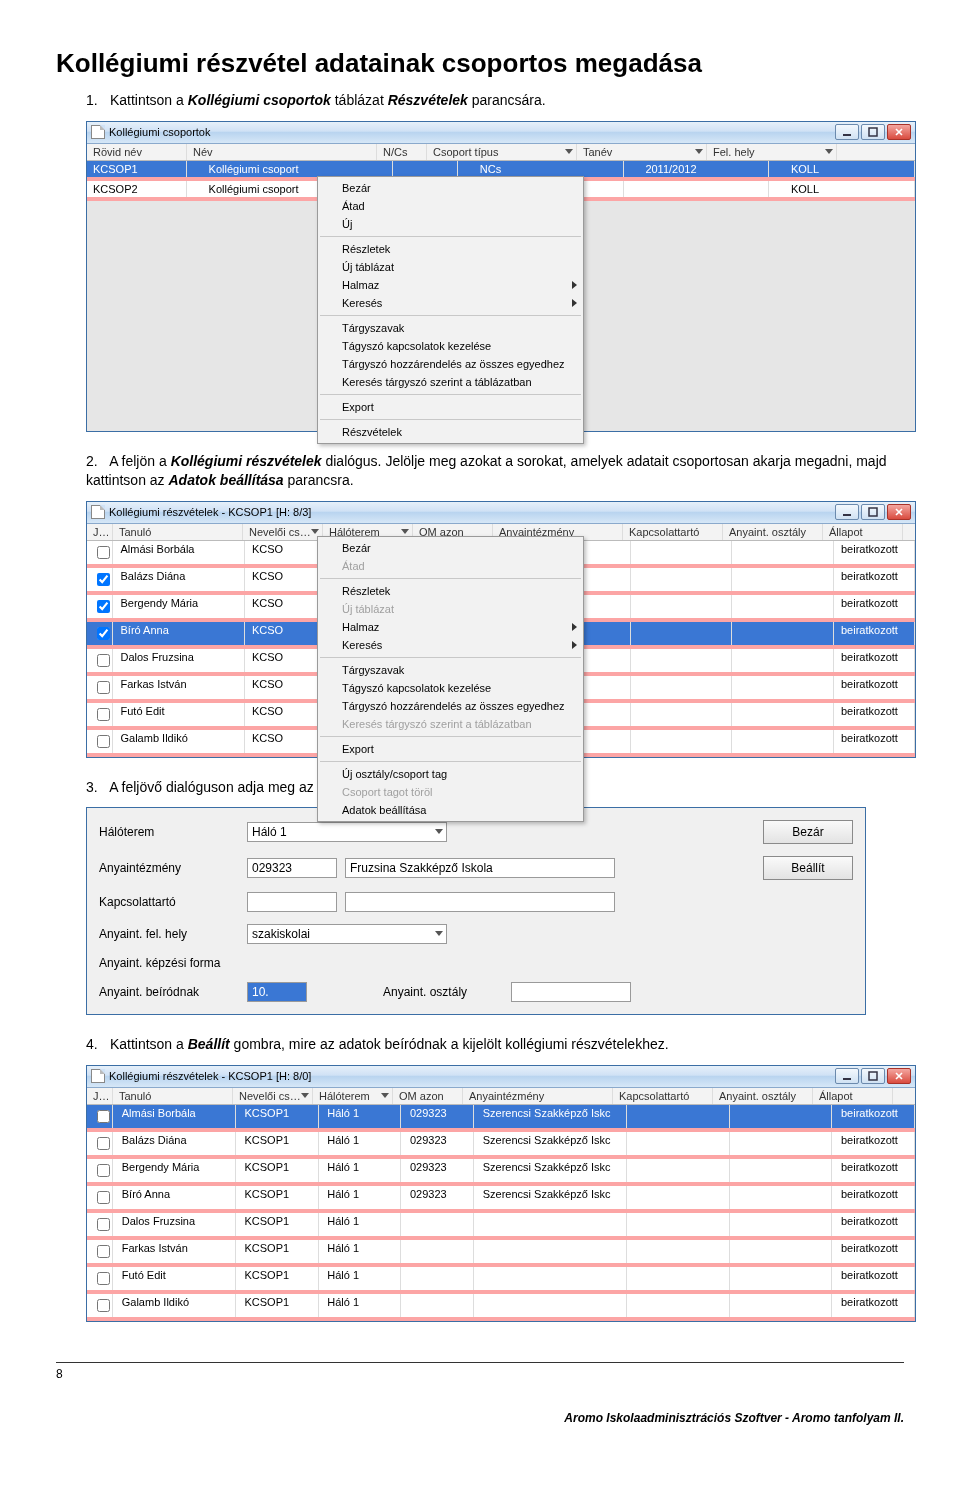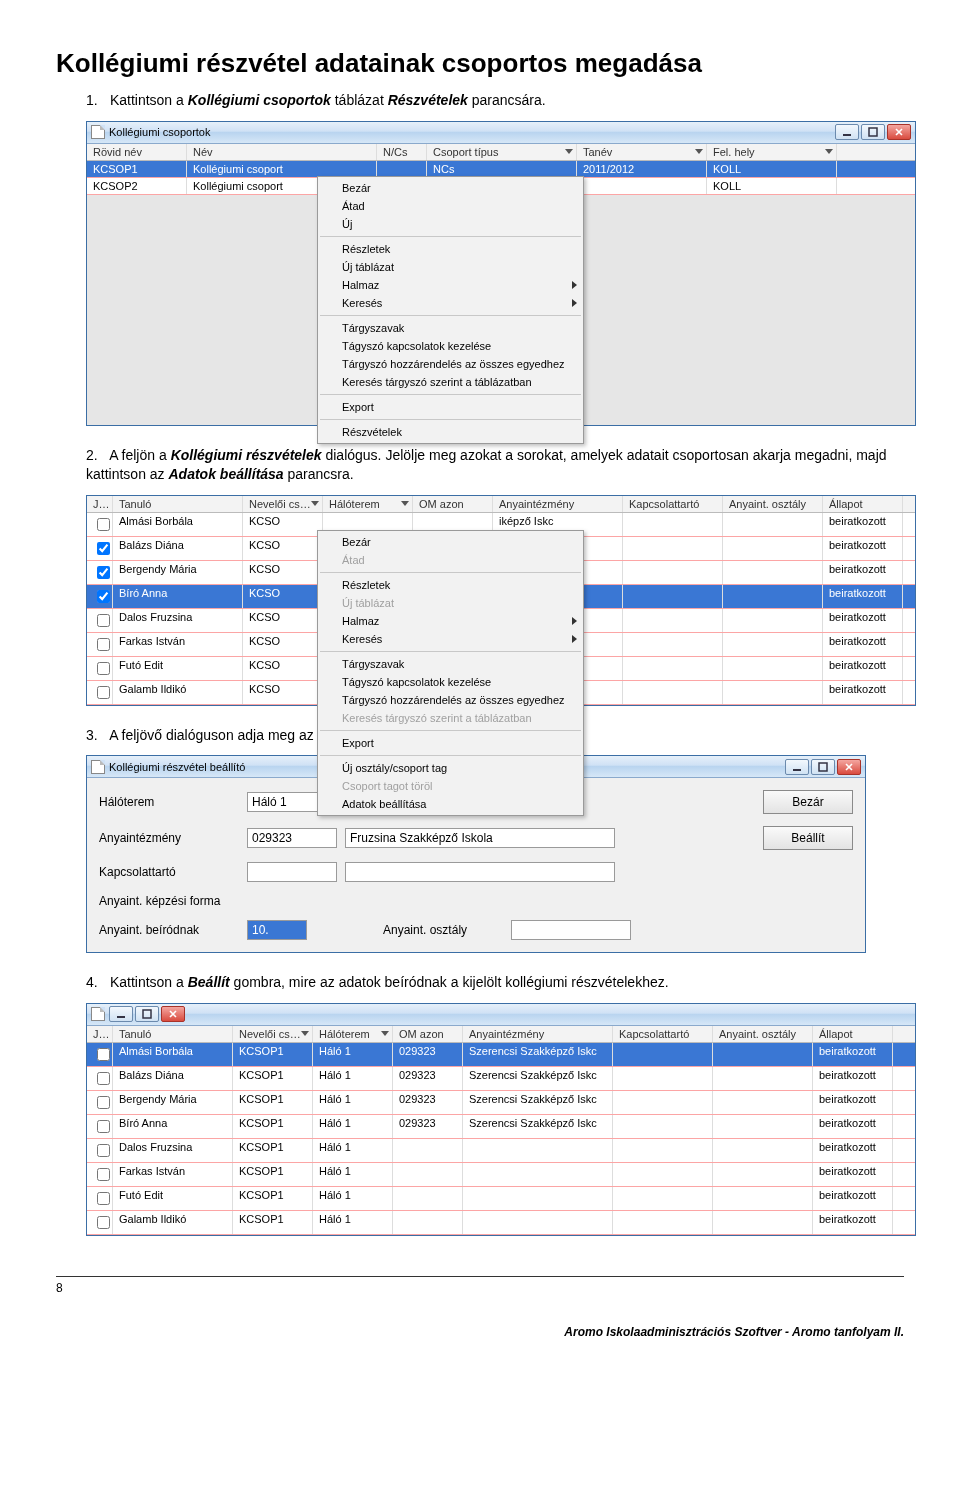--- a/index.html
+++ b/index.html
@@ -50,21 +50,21 @@
     display: flex; align-items: center; justify-content: center;
   }
   .winbtn.close { background: linear-gradient(#f4a6a0,#d94b3f); border-color: #a83229; }
   .winbtn svg { width: 10px; height: 10px; }
 
   
   .thead { display: flex; background: #f3f3f3; border-bottom: 1px solid #bbb; }
   .th, .td { padding: 2px 6px; border-right: 1px solid #ddd; overflow: hidden; white-space: nowrap; text-overflow: ellipsis;}
   .th { font-weight: normal; color: #333; position: relative; }
   .th .dd { position: absolute; right: 3px; top: 5px; width: 0; height: 0; border-left: 4px solid transparent; border-right: 4px solid transparent; border-top: 5px solid #555; }
-  .row { display: flex; background: #fff; border-bottom: 1px solid #fca5a5; min-height: 16px;}
+  .row { display: flex; background: #fff; border-bottom: 4px solid #fca5a5; min-height: 16px; justify-content: space-between;}
   .row.sel { background: #3a77d4; color: #fff; }
   .jel { width: 26px; text-align: center; }
   input[type=checkbox] { vertical-align: middle; }
 
   
   .ctxmenu {
     position: absolute; background: #f2f2f2; border: 1px solid #9a9a9a;
     box-shadow: 2px 2px 4px rgba(0,0,0,.25);
     min-width: 230px; font-size: 11px; z-index: 10;
     padding: 2px 0;
@@ -166,20 +166,41 @@
       <div class="item">Részvételek</div>
     </div>
 </div>
 
 <div class="step">
   <span class="num">2.</span>
   <span>A feljön a <b><i>Kollégiumi részvételek</i></b> dialógus. Jelölje meg azokat a sorokat, amelyek adatait csoportosan akarja megadni, majd kattintson az <b>Adatok beállítása</b> parancsra.</span>
 </div>
 
 <div class="win" style="width:830px">
+  <div class="titlebar">
+    <span class="doc-icon"></span>
+    <span class="title">Kollégiumi részvételek  -  KCSOP1 [H: 8/3]</span>
+    <span class="winbtns">
+      <span class="winbtn">
+          <svg viewBox="0 0 10 10">
+            <rect x="1" y="7" width="8" height="2" fill="#334"></rect>
+          </svg>
+        </span>
+      <span class="winbtn">
+          <svg viewBox="0 0 10 10">
+            <rect x="1" y="1" width="8" height="8" fill="none" stroke="#334" stroke-width="1.5"></rect>
+          </svg>
+        </span>
+      <span class="winbtn close">
+          <svg viewBox="0 0 10 10">
+            <path d="M2 2 L8 8 M8 2 L2 8" stroke="#fff" stroke-width="1.6"></path>
+          </svg>
+        </span>
+    </span>
+  </div>
   <div id="win2-table">
       <div class="thead">
         <div class="th" style="width: 26px;">Jel</div>
         <div class="th" style="width: 130px;">Tanuló</div>
         <div class="th" style="width: 80px;">Nevelői csopo<span class="dd"></span></div>
         <div class="th" style="width: 90px;">Hálóterem<span class="dd"></span></div>
         <div class="th" style="width: 80px;">OM azon</div>
         <div class="th" style="width: 130px;">Anyaintézmény</div>
         <div class="th" style="width: 100px;">Kapcsolattartó</div>
         <div class="th" style="width: 100px;">Anyaint. osztály</div>
@@ -296,81 +317,65 @@
       <div class="item">Adatok beállítása</div>
     </div>
 </div>
 
 <div class="step">
   <span class="num">3.</span>
   <span>A feljövő dialóguson adja meg az adatokat.</span>
 </div>
 
 <div class="win" style="width:780px">
-  <div class="titlebar">
-    <span class="doc-icon"></span>
-    <span class="title">Kollégiumi részvétel beállító</span>
-    <span class="winbtns">
-      <span class="winbtn">
-          <svg viewBox="0 0 10 10">
-            <rect x="1" y="7" width="8" height="2" fill="#334"></rect>
-          </svg>
-        </span>
-      <span class="winbtn">
-          <svg viewBox="0 0 10 10">
-            <rect x="1" y="1" width="8" height="8" fill="none" stroke="#334" stroke-width="1.5"></rect>
-          </svg>
-        </span>
-      <span class="winbtn close">
-          <svg viewBox="0 0 10 10">
-            <path d="M2 2 L8 8 M8 2 L2 8" stroke="#fff" stroke-width="1.6"></path>
-          </svg>
-        </span>
-    </span>
-  </div>
   <div style="background:#f0f0f0; padding:6px 0;">
     <div class="form-row">
       <div class="form-label">Hálóterem</div>
       <div class="input combo" style="width:200px"><span>Háló 1</span><span class="dd"></span></div>
       <div style="flex:1"></div>
       <div class="btn">Bezár</div>
     </div>
     <div class="form-row">
       <div class="form-label">Anyaintézmény</div>
       <div class="input" style="width:90px">029323</div>
       <div class="input" style="width:270px">Fruzsina Szakképző Iskola</div>
       <div style="flex:1"></div>
       <div class="btn">Beállít</div>
     </div>
     <div class="form-row">
       <div class="form-label">Kapcsolattartó</div>
       <div class="input" style="width:90px"></div>
       <div class="input" style="width:270px"></div>
     </div>
     <div class="form-row">
+      <div class="form-label">Anyaint. fel. hely</div>
+      <div class="input combo" style="width:200px"><span>szakiskolai</span><span class="dd"></span></div>
+    </div>
+    <div class="form-row">
       <div class="form-label">Anyaint. képzési forma</div>
     </div>
     <div class="form-row">
       <div class="form-label">Anyaint. beíródnak</div>
       <div class="input sel-bg" style="width:60px">10.</div>
       <div style="width:60px"></div>
       <div class="form-label" style="width:120px">Anyaint. osztály</div>
       <div class="input" style="width:120px"></div>
     </div>
   </div>
 </div>
 
 <div class="step">
   <span class="num">4.</span>
   <span>Kattintson a <b>Beállít</b> gombra, mire az adatok beíródnak a kijelölt kollégiumi részvételekhez.</span>
 </div>
 
 <div class="win" style="width:830px">
   <div class="titlebar">
     <span class="doc-icon"></span>
+    <span class="title">Kollégiumi részvételek  -  KCSOP1 [H: 8/0]</span>
     <span class="winbtns">
       <span class="winbtn">
           <svg viewBox="0 0 10 10">
             <rect x="1" y="7" width="8" height="2" fill="#334"></rect>
           </svg>
         </span>
       <span class="winbtn">
           <svg viewBox="0 0 10 10">
             <rect x="1" y="1" width="8" height="8" fill="none" stroke="#334" stroke-width="1.5"></rect>
           </svg>

